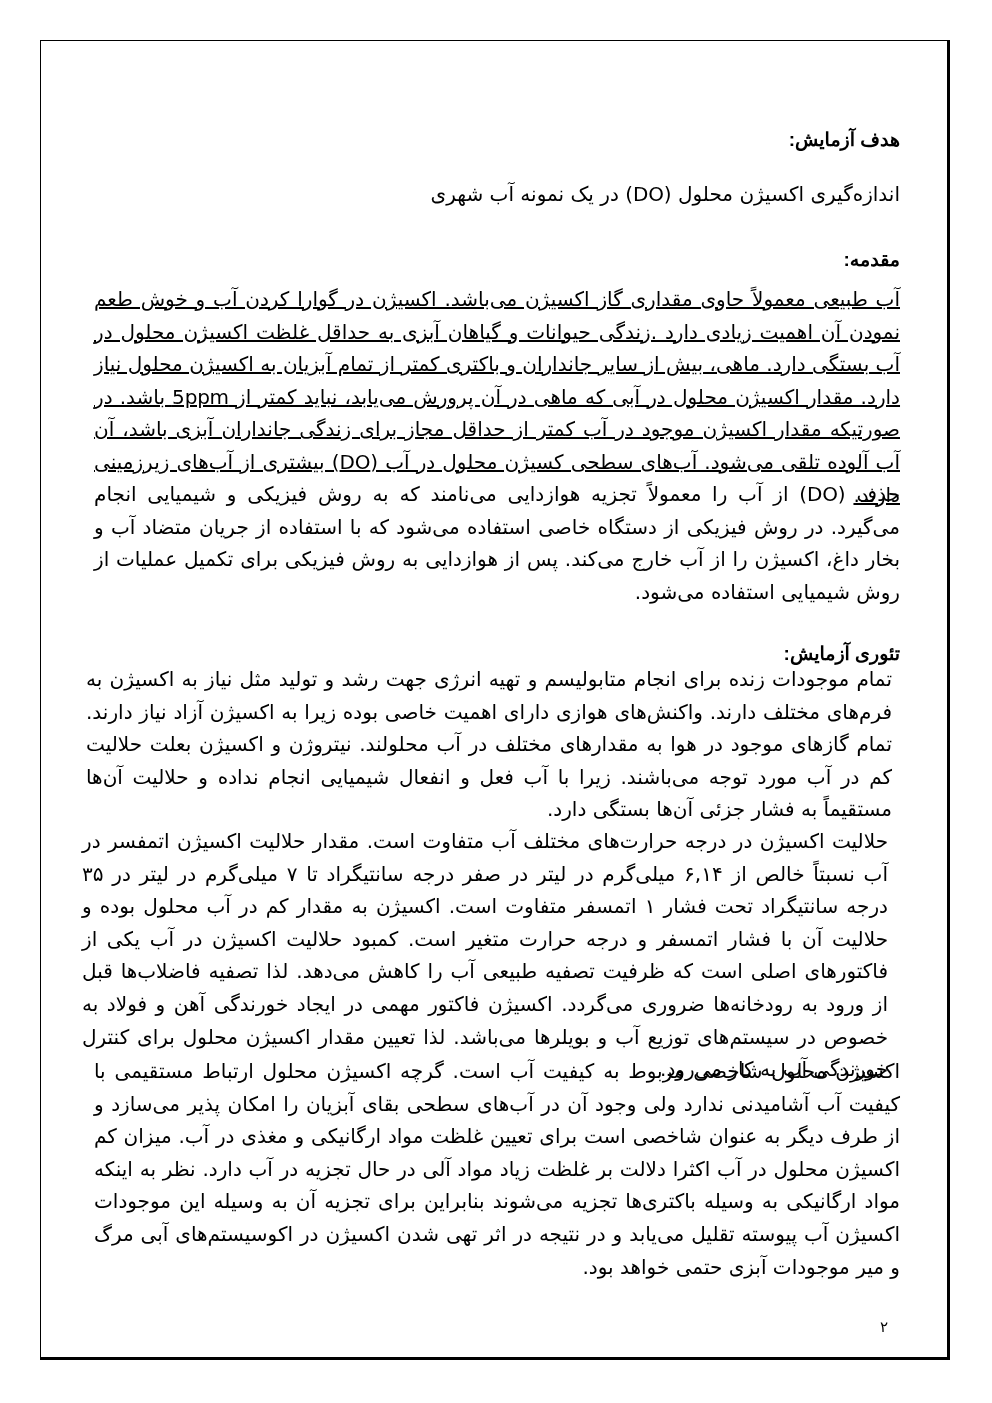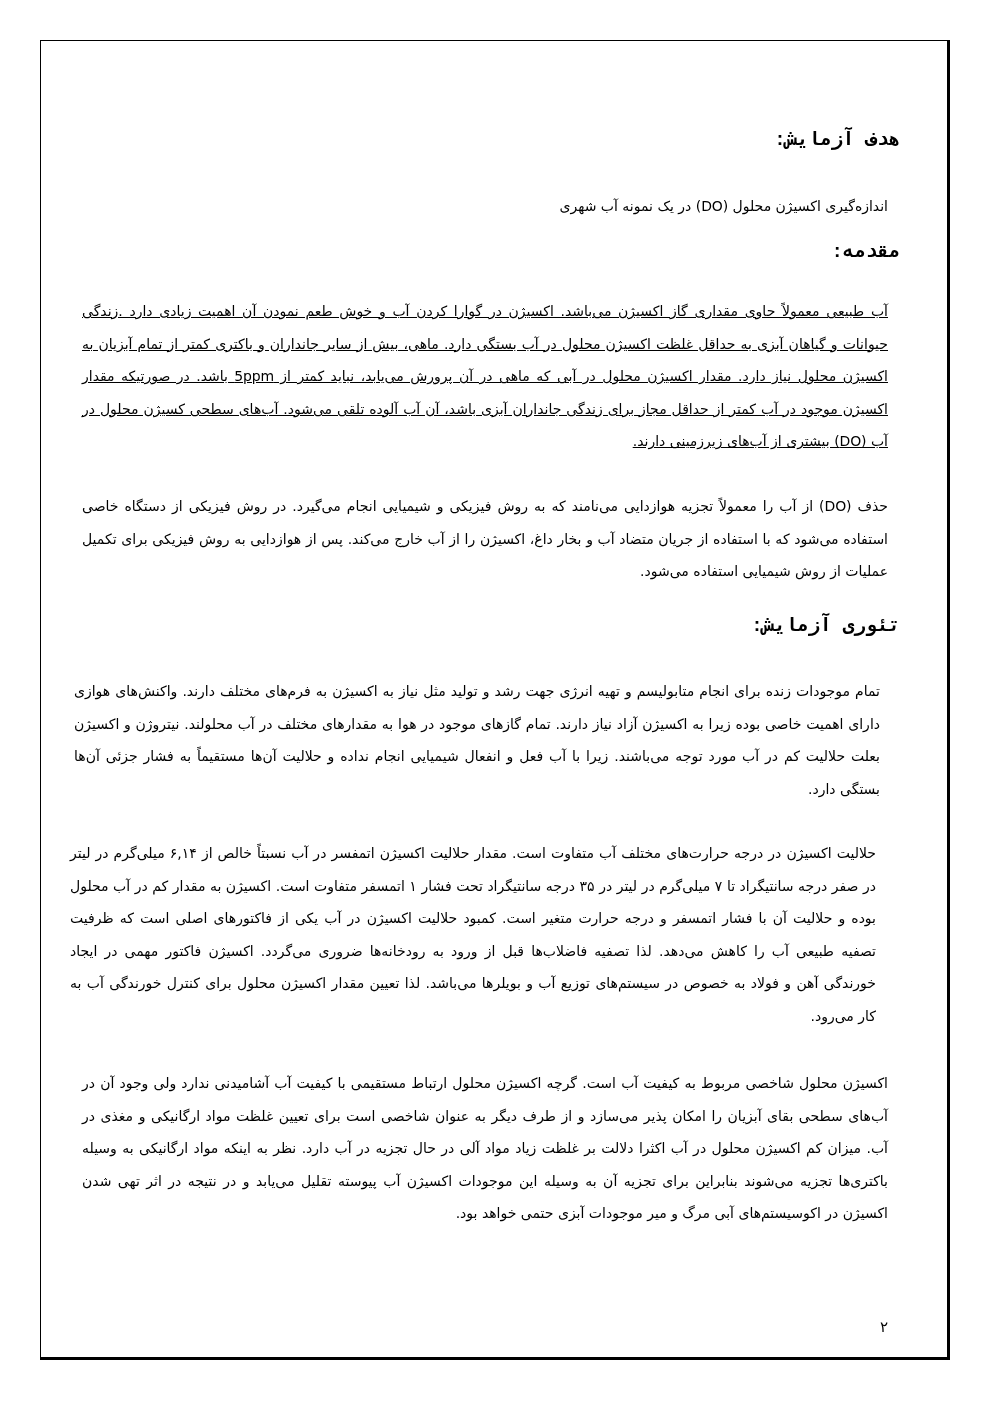--- a/index.html
+++ b/index.html
@@ -30,41 +30,41 @@
     .content {
       position: absolute;
       left: 94px;
       top: 120px;
       width: 806px;
       direction: rtl;
       text-align: justify;
       text-align-last: right;
     }
     .heading {
-      font-family: Liberation Mono, monospace;
+      font-family: Liberation Sans, sans-serif;
       font-weight: bold;
       font-size: 19px;
       line-height: 32px;
       margin: 0;
       text-align: right;
     }
     .h-goal { position: absolute; top: 4px; right: 0; }
     .p-goal { position: absolute; top: 58px; right: 0; width: 806px; }
-    .h-intro { position: absolute; top: 116px; right: 0; }
+    .h-intro { position: absolute; top: 124px; right: 0; }
     .p-intro1 { position: absolute; top: 163px; right: 0; width: 806px; text-decoration: underline; }
     .p-intro2 { position: absolute; top: 358px; right: 0; width: 806px; }
-    .h-theory { position: absolute; top: 490px; right: 0; }
+    .h-theory { position: absolute; top: 518px; right: 0; }
     .p-theory1 { position: absolute; top: 543px; right: 8px; width: 806px; }
     .p-theory2 { position: absolute; top: 705px; right: 12px; width: 806px; }
     .p-theory3 { position: absolute; top: 935px; right: 0; width: 806px; }
     .para {
       font-family: "DejaVu Sans", "Liberation Sans", sans-serif;
-      font-size: 14px;
+      font-size: 20px;
       line-height: 32.6px;
-      margin: 12px;
+      margin: 0;
       letter-spacing: -0.2px;
     }
     .page-number {
       position: absolute;
       left: 880px;
       top: 1318px;
       font-family: "DejaVu Sans", "Liberation Sans", sans-serif;
       font-size: 15px;
       direction: rtl;
     }

